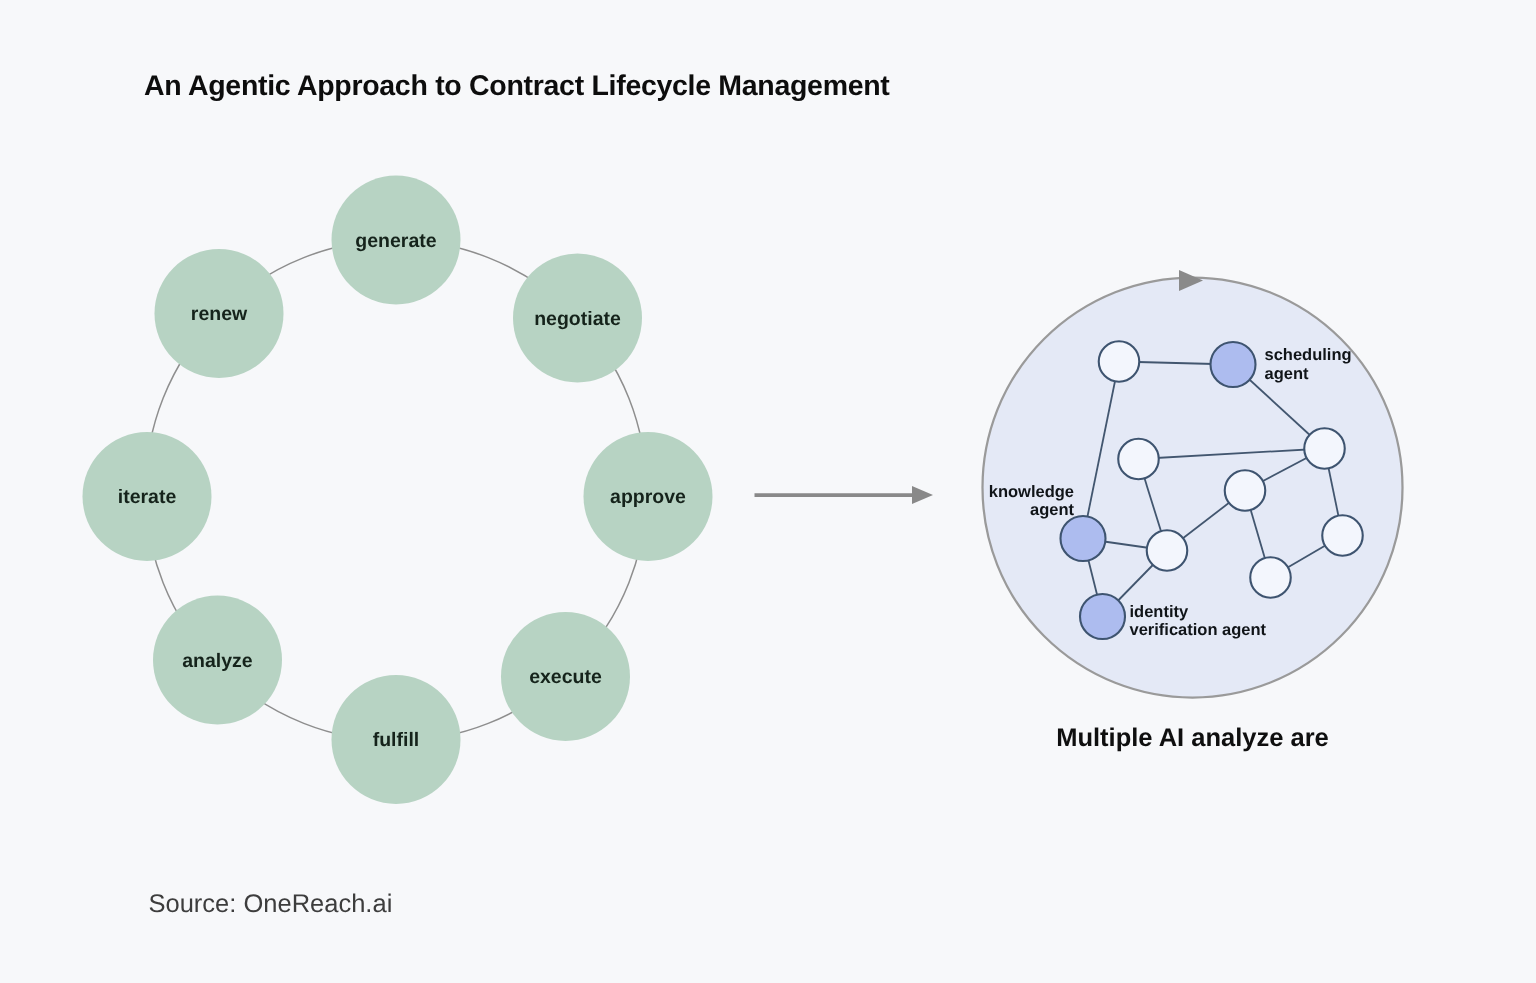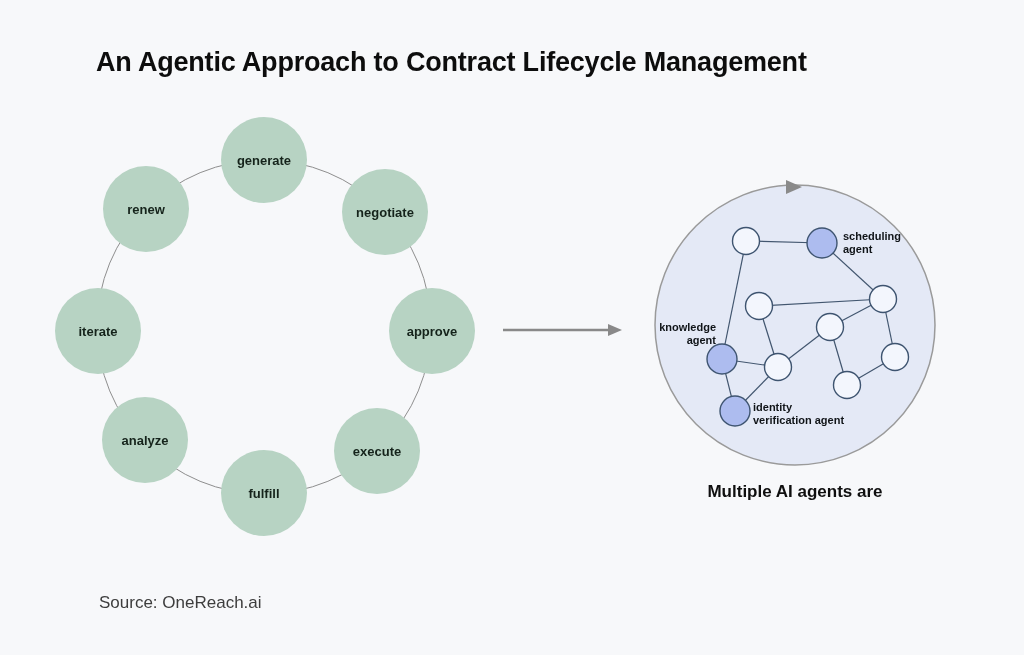--- a/index.html
+++ b/index.html
@@ -8,21 +8,21 @@
     font-family: "Liberation Sans", "DejaVu Sans", sans-serif;
     background: #f7f8fa;
     position: relative;
     overflow: hidden;
   }
   .canvas { position: absolute; inset: 0; }
   #diagram { position: absolute; left: 0; top: 0; width: 1024px; height: 655px; }
   .title {
     position: absolute;
     left: 96px; top: 47px;
-    font-size: 27px;
+    font-size: 19px;
     font-weight: 700;
     letter-spacing: -0.2px;
     color: #0d0d0d;
     white-space: nowrap;
   }
   .caption {
     position: absolute;
     left: 665px; top: 481px;
     width: 260px;
     text-align: center;
@@ -91,16 +91,16 @@
       <circle cx="722" cy="359" r="15" fill="#adbcef" stroke="#3e5470" stroke-width="1.4"></circle>
       <text x="716" y="331" fill="#101418" text-anchor="end" class="net-label"><tspan x="716" dy="0">knowledge</tspan><tspan x="716" dy="12.5">agent</tspan></text>
       <circle cx="778" cy="367" r="13.5" fill="#f3f6fd" stroke="#3e5470" stroke-width="1.4"></circle>
       <circle cx="895" cy="357" r="13.5" fill="#f3f6fd" stroke="#3e5470" stroke-width="1.4"></circle>
       <circle cx="847" cy="385" r="13.5" fill="#f3f6fd" stroke="#3e5470" stroke-width="1.4"></circle>
       <circle cx="735" cy="411" r="15" fill="#adbcef" stroke="#3e5470" stroke-width="1.4"></circle>
       <text x="753" y="411" fill="#101418" text-anchor="start" class="net-label"><tspan x="753" dy="0">identity</tspan><tspan x="753" dy="12.5">verification agent</tspan></text>
     </svg>
   <h1 class="title">An Agentic Approach to Contract Lifecycle Management</h1>
   <div class="caption">
-    <div>Multiple AI agents are</div>
+    <div>Multiple AI analyze are</div>
   </div>
   <div class="source">Source: OneReach.ai</div>
 </div>
 
 </body></html>

